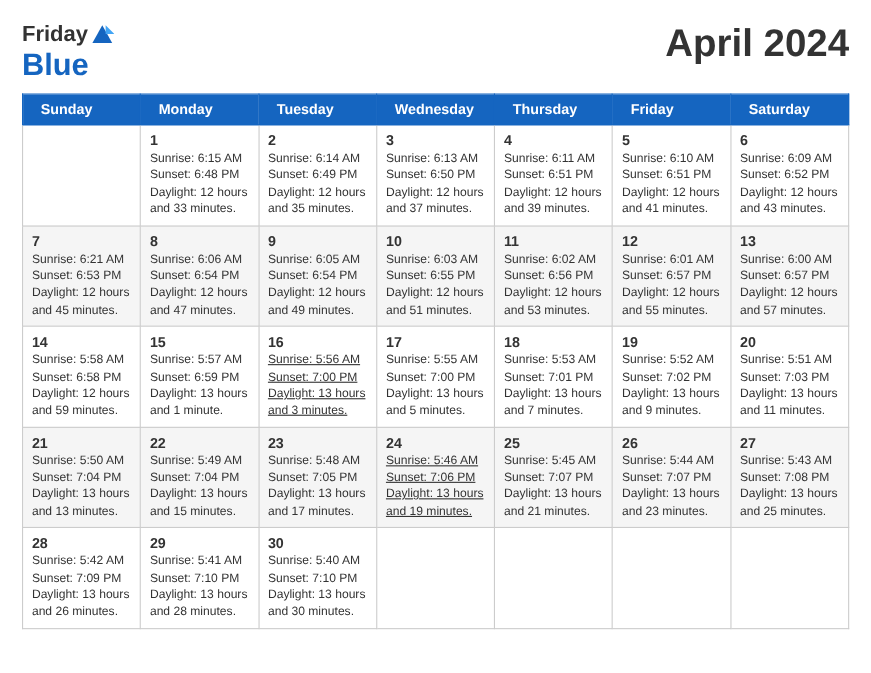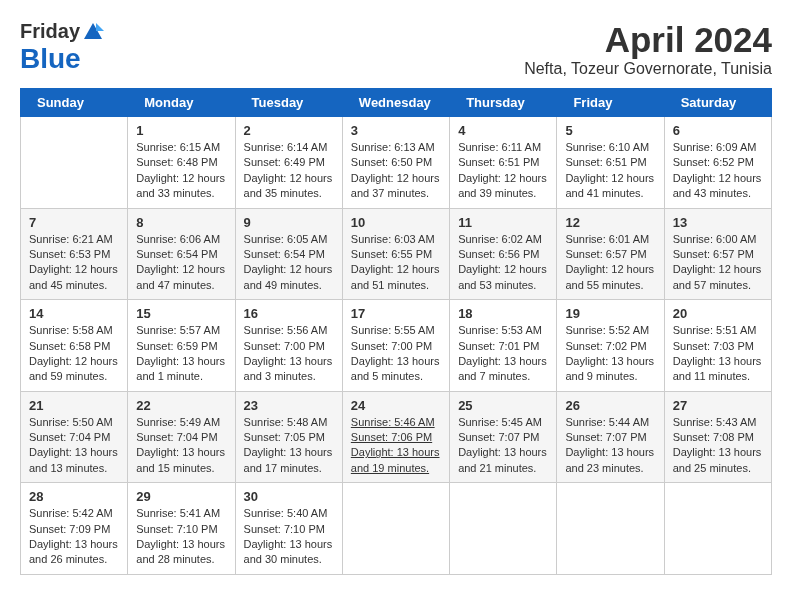--- a/index.html
+++ b/index.html
@@ -106,21 +106,20 @@
       <span class="logo-general">Friday</span>
       <svg class="logo-icon" viewBox="0 0 22 22">
         <polygon points="11,2 20,18 2,18" fill="#1565c0"></polygon>
         <polygon points="14,2 22,10 14,10" fill="#42a5f5"></polygon>
       </svg>
     </div>
     <span class="logo-blue">Blue</span>
   </div>
   <div class="title-block">
     <div class="month-title">April 2024</div>
-    <div class="location-title">Nefta, Tozeur Governorate, Tunisia</div>
   </div>
 </div>
 
 <table class="calendar">
   <thead>
     <tr>
     <th>Sunday</th>
         <th>Monday</th>
         <th>Tuesday</th>
         <th>Wednesday</th>
@@ -236,21 +235,21 @@
         </td>
         <td>
           <span class="day-number">15</span>
           <div class="day-info" style="white-space: pre-line;">Sunrise: 5:57 AM
 Sunset: 6:59 PM
 Daylight: 13 hours
 and 1 minute.</div>
         </td>
         <td>
           <span class="day-number">16</span>
-          <div class="day-info" style="white-space: pre-line;">Sunrise: 5:56 AM
+          <div class="day-info" style="white-space: pre-line; text-decoration: underline;">Sunrise: 5:56 AM
 Sunset: 7:00 PM
 Daylight: 13 hours
 and 3 minutes.</div>
         </td>
         <td>
           <span class="day-number">17</span>
           <div class="day-info" style="white-space: pre-line;">Sunrise: 5:55 AM
 Sunset: 7:00 PM
 Daylight: 13 hours
 and 5 minutes.</div>

